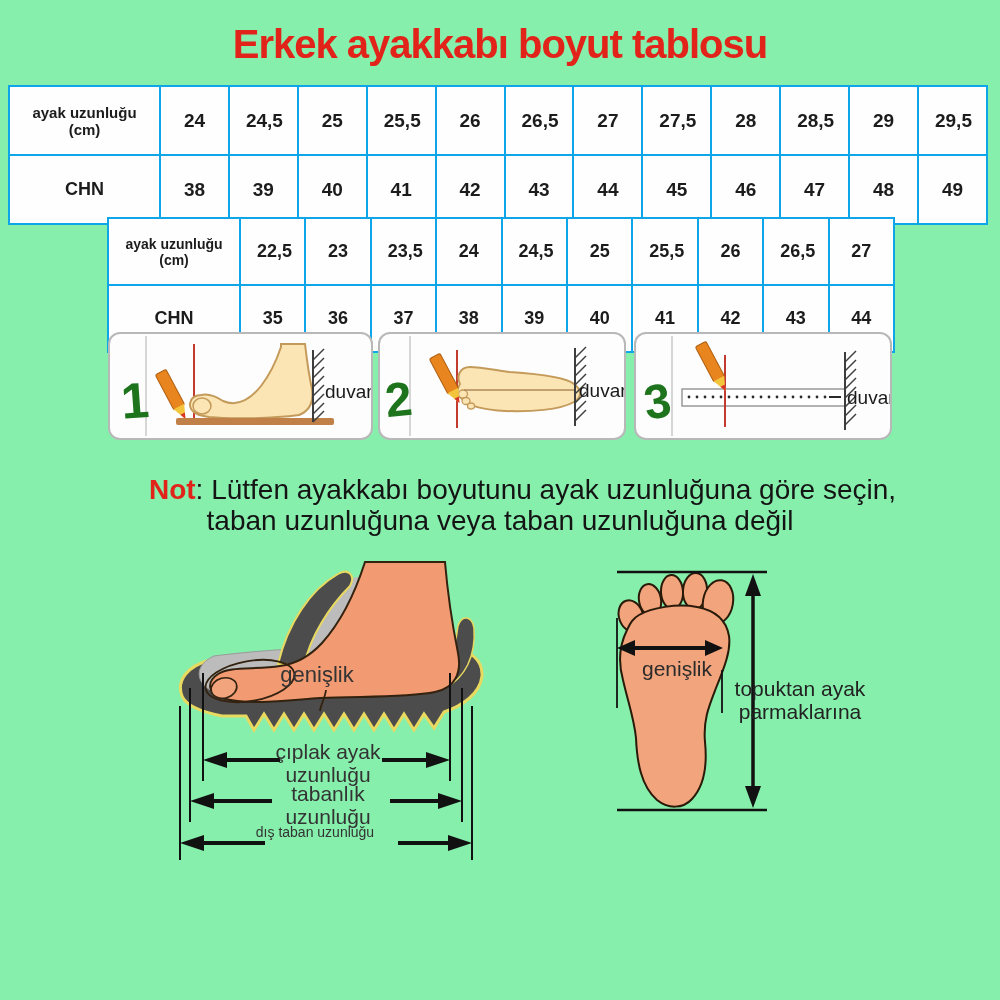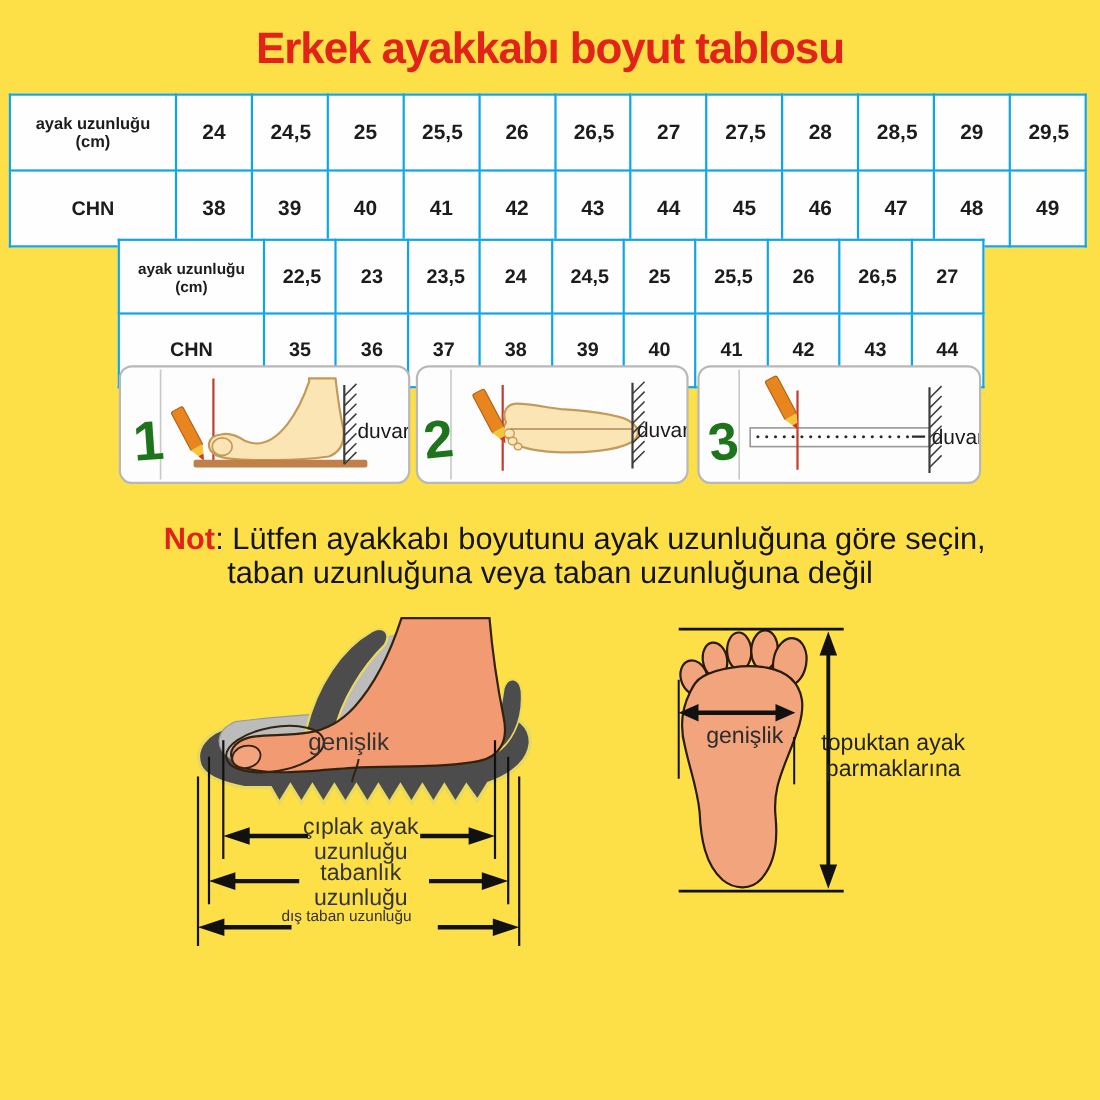--- a/index.html
+++ b/index.html
@@ -1,18 +1,18 @@
 <!DOCTYPE html>
 <html><head>
 <meta charset="utf-8">
 <style>
   html,body{margin:0;padding:0;}
   .page{
     position:relative; width:1000px; height:1000px; overflow:hidden;
-    background:#fde047;
+    background:#86efac;
     font-family:"Liberation Sans", sans-serif;
   }
   
   .chart-title{
     position:absolute; left:0; width:1000px; text-align:center;
     color:#e2231a; font-weight:bold; margin:0;
   }
   .title-men{ top:22px; font-size:40px; letter-spacing:-1px; }
   .title-women{ top:163px; font-size:37px; letter-spacing:-1px; }
   
@@ -55,21 +55,21 @@
   .illus svg{ position:absolute; left:0; top:0; }
   .diagram-label{
     position:absolute; text-align:center; color:#333;
     line-height:1.08; font-weight:500;
   }
   .lab-width-side{ left:112px; top:115px; width:110px; font-size:22px; }
   .lab-barefoot{ left:103px; top:193px; width:150px; font-size:21px; }
   .lab-insole{ left:103px; top:235px; width:150px; font-size:21px; }
   .lab-outsole{ left:90px; top:277px; width:150px; font-size:14px; }
   .lab-width-sole{ left:42px; top:108px; width:100px; font-size:21px; color:#2b2b2b;}
-  .lab-heeltoe{ left:139px; top:115px; width:152px; font-size:21px; color:#222;margin-left:12px; }
+  .lab-heeltoe{ left:139px; top:128px; width:152px; font-size:21px; color:#222; }
 </style>
 </head>
 <body>
 
 <div class="page">
 
   <h1 class="chart-title title-men">Erkek ayakkabı boyut tablosu</h1>
 
   <table class="size-table men-table">
     <colgroup>

